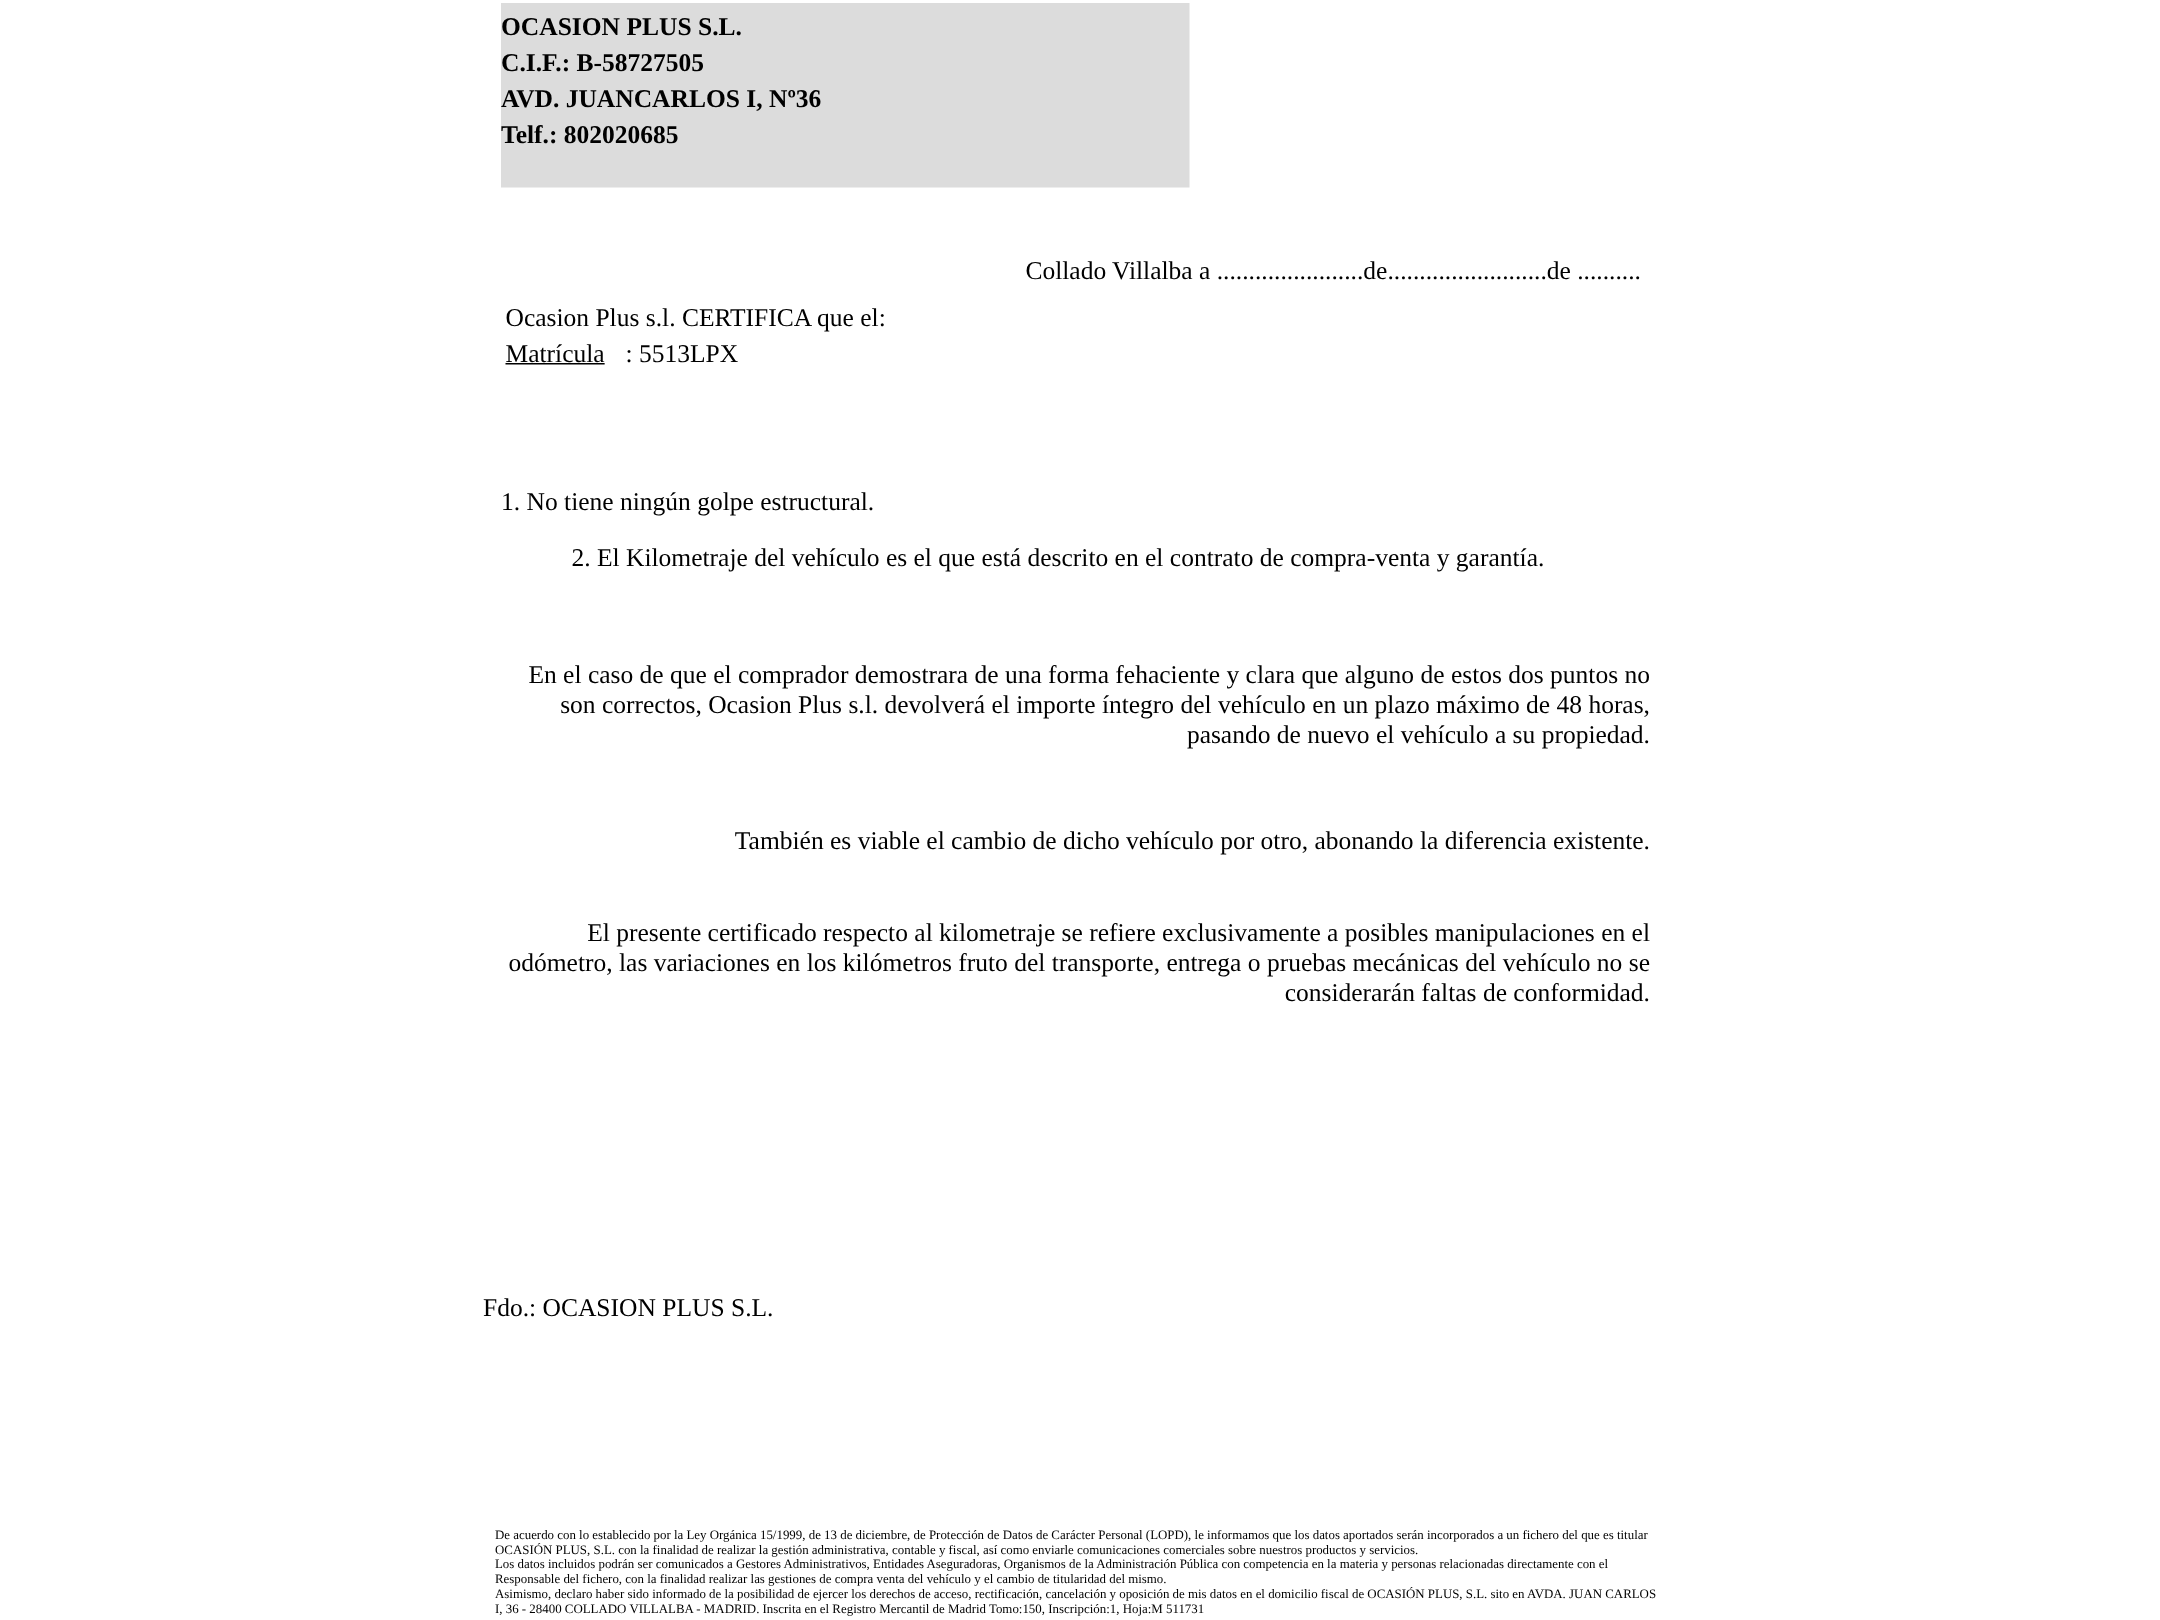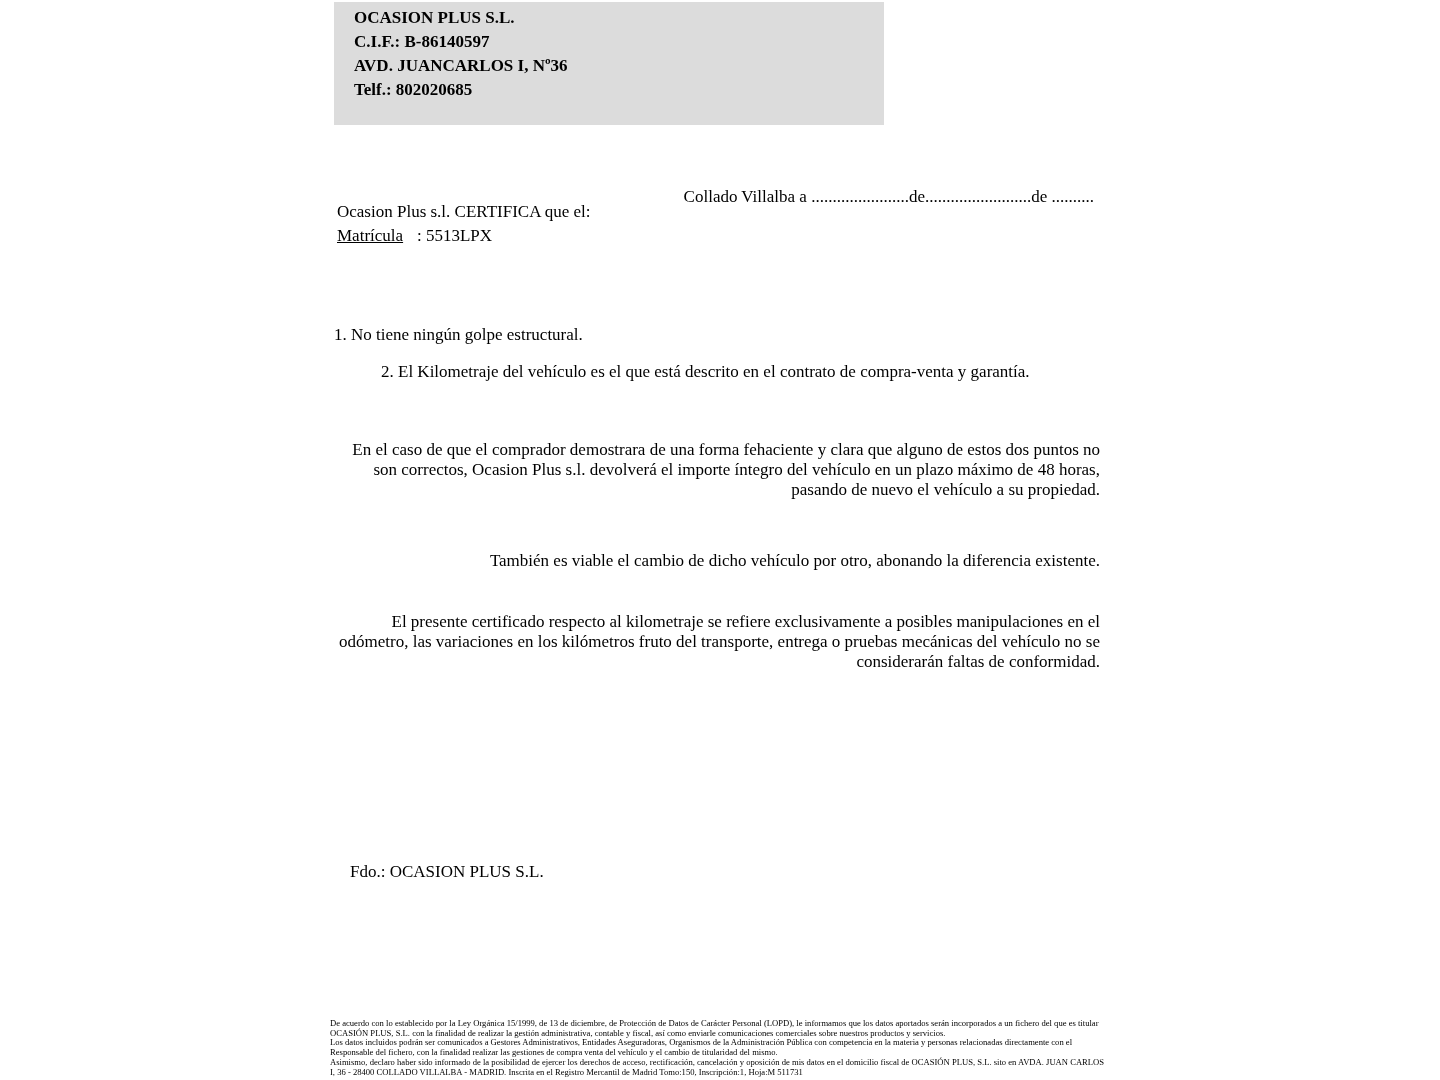--- a/index.html
+++ b/index.html
@@ -14,41 +14,40 @@
     position: relative;
     width: 1440px;
     height: 1080px;
     overflow: hidden;
     background: #ffffff;
   }
   .header-box {
     position: absolute;
     left: 334px;
     top: 2px;
-    width: 550px;
+    width: 459px;
     height: 123px;
     background: #dcdcdc;
-    padding: 4px 6px 0 20px;
+    padding: 4px 6px 0 0;
   }
   .header-box .hline {
     font-weight: bold;
     font-size: 17px;
     line-height: 24px;
     white-space: nowrap;
   }
   .date-line {
     position: absolute;
     left: 334px;
     top: 171px;
     width: 760px;
     font-size: 17px;
     line-height: 20px;
     text-align: right;
     white-space: nowrap;
-    margin-top: 16px;
   }
   .cert-block {
     position: absolute;
     left: 337px;
     top: 200px;
     width: 500px;
     font-size: 17px;
     line-height: 23.5px;
   }
   .cert-row .label {
@@ -73,21 +72,21 @@
     font-size: 17px;
     line-height: 20px;
     text-align: right;
   }
   .para-1 { top: 440px; }
   .para-2 { top: 515px; margin-top: 36px; }
   .para-3 { top: 555px; }
   .para-4 { top: 612px; }
   .signature {
     position: absolute;
-    left: 350px;
+    left: 322px;
     top: 862px;
     font-size: 17px;
     line-height: 20px;
     white-space: nowrap;
   }
   .legal-footer {
     position: absolute;
     left: 330px;
     top: 1019px;
     width: 775px;
@@ -95,21 +94,21 @@
     line-height: 9.7px;
   }
 </style>
 </head>
 <body>
 
 <div class="page">
 
   <div class="header-box">
     <div class="hline">OCASION PLUS S.L.</div>
-    <div class="hline">C.I.F.: B-86140597</div>
+    <div class="hline">C.I.F.: B-58727505</div>
     <div class="hline">AVD. JUANCARLOS I, Nº36</div>
     <div class="hline">Telf.: 802020685</div>
   </div>
 
   <div class="date-line">Collado Villalba a .......................de.........................de ..........</div>
 
   <div class="cert-block">
     <div class="cert-intro">Ocasion Plus s.l. CERTIFICA que el:</div>
     <div class="cert-row"><span class="label label-text">Matrícula</span><span>: 5513LPX</span></div>
   </div>

